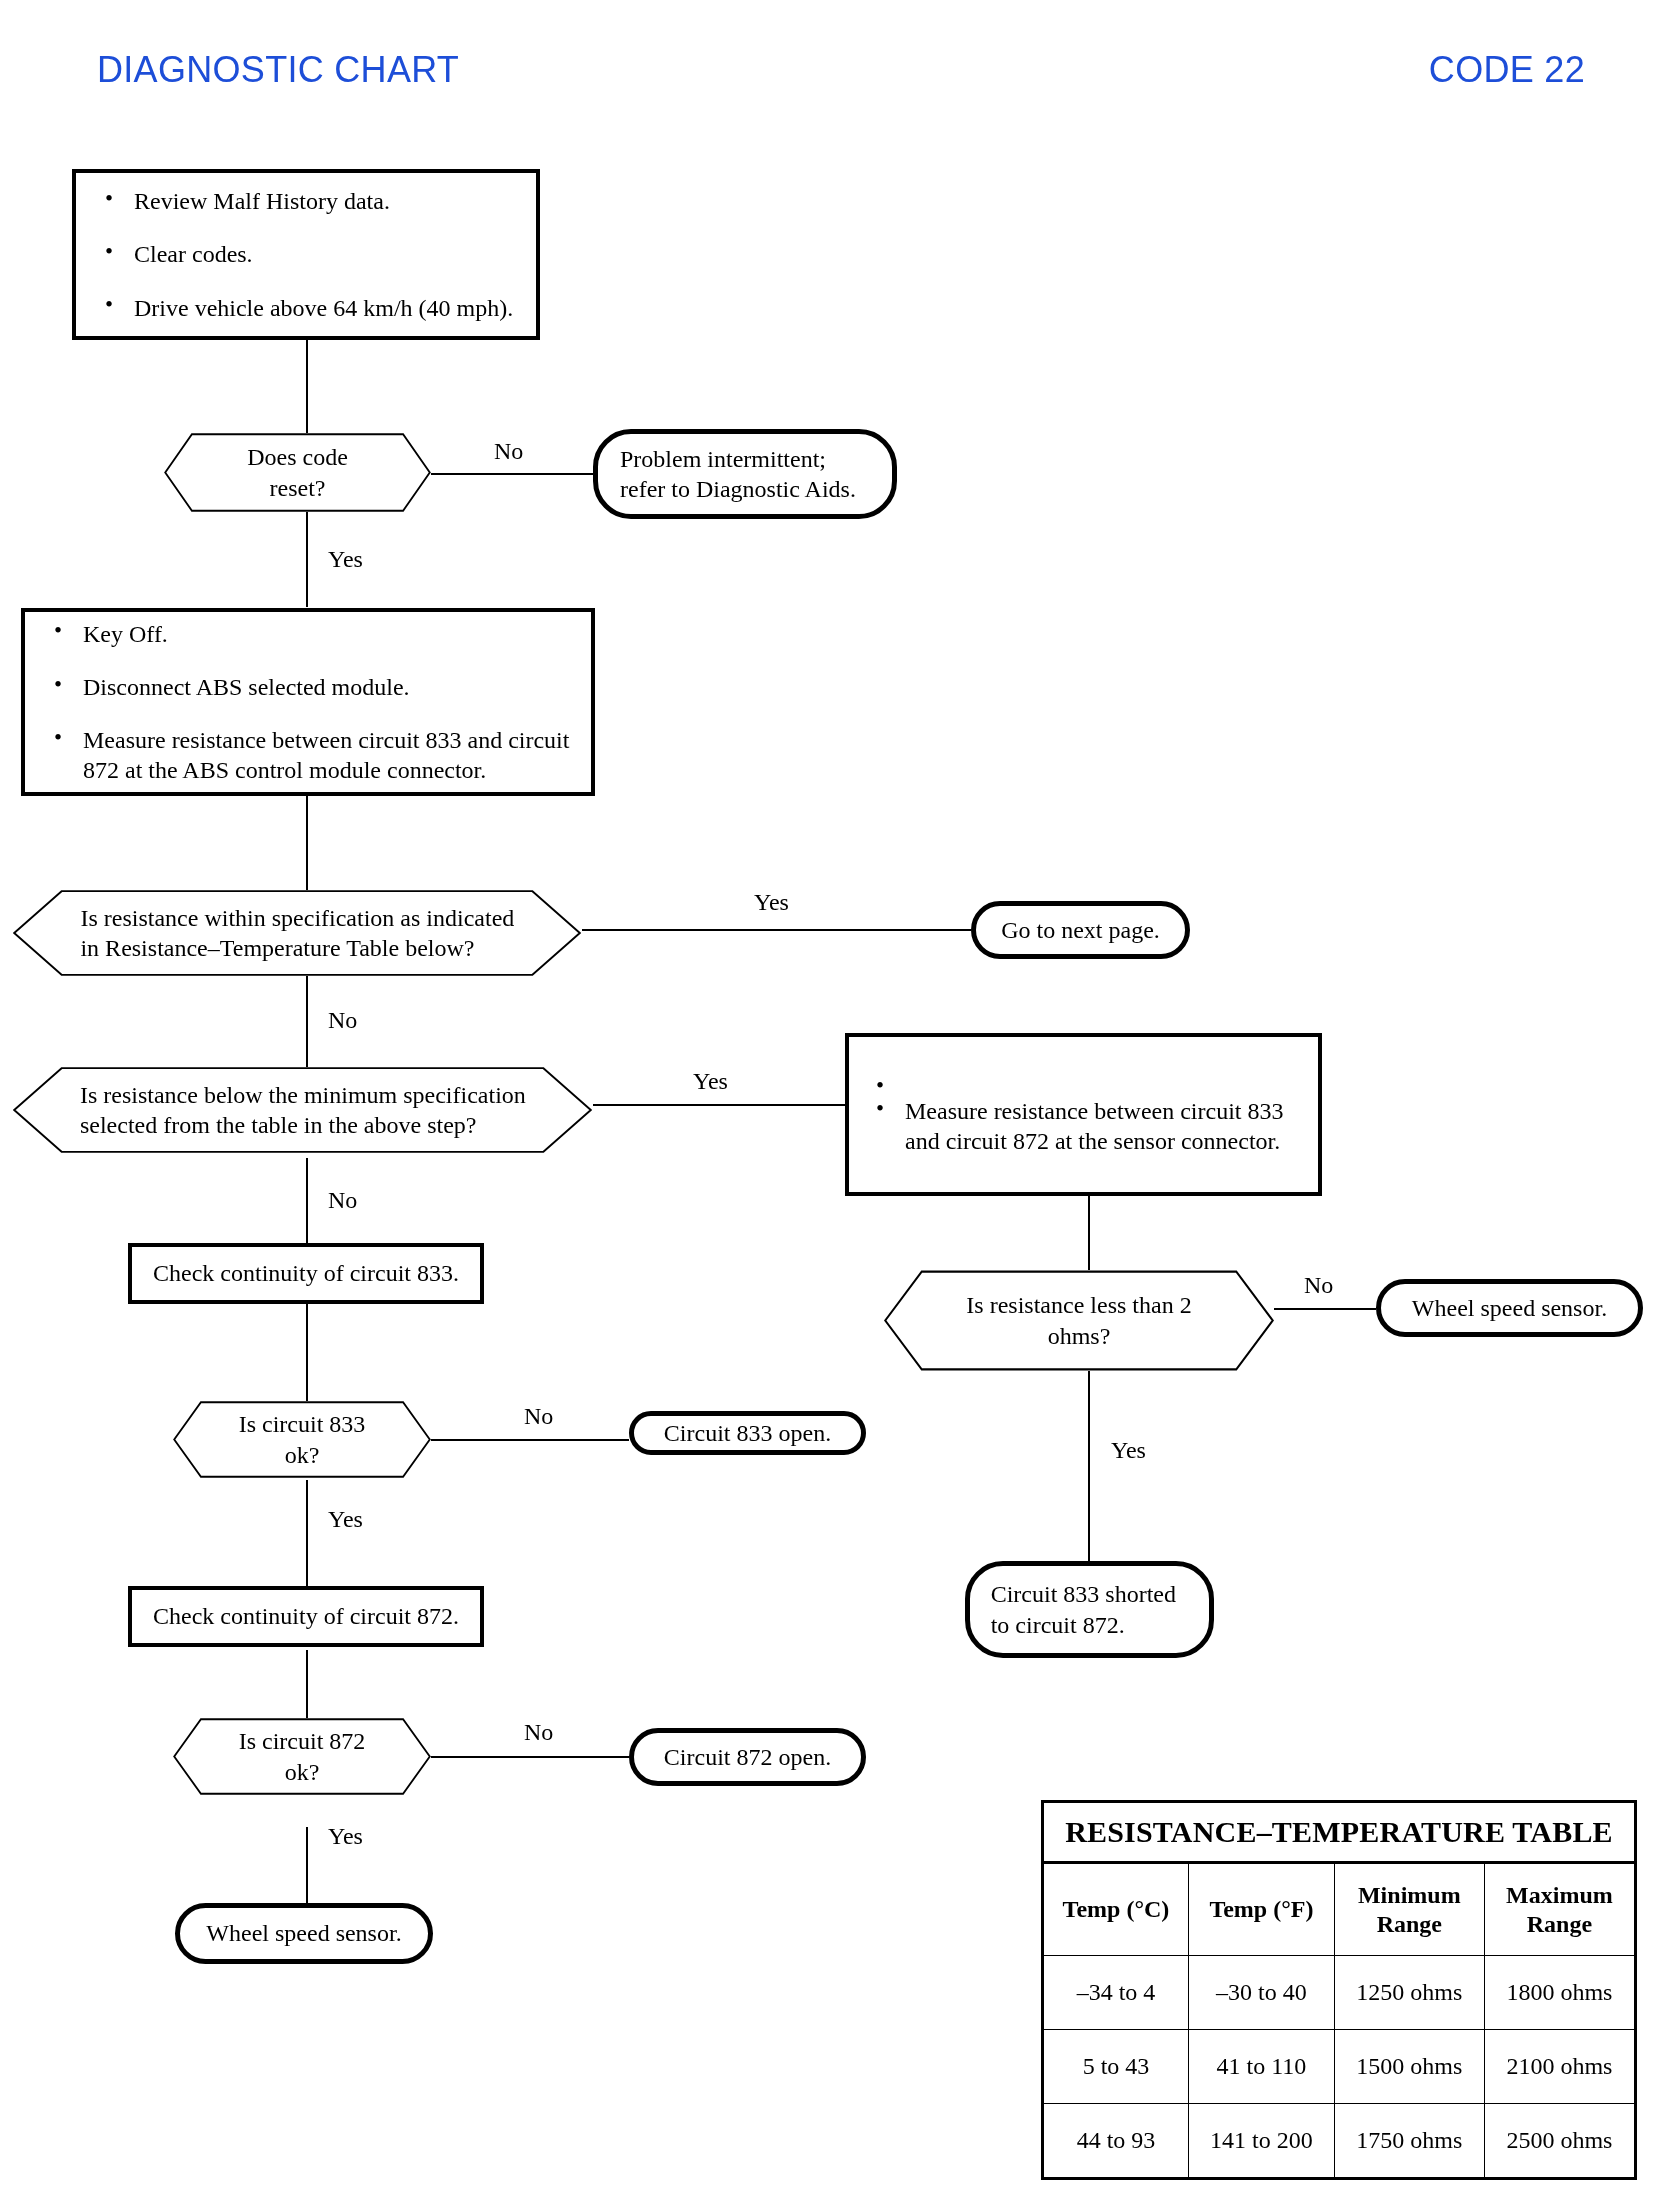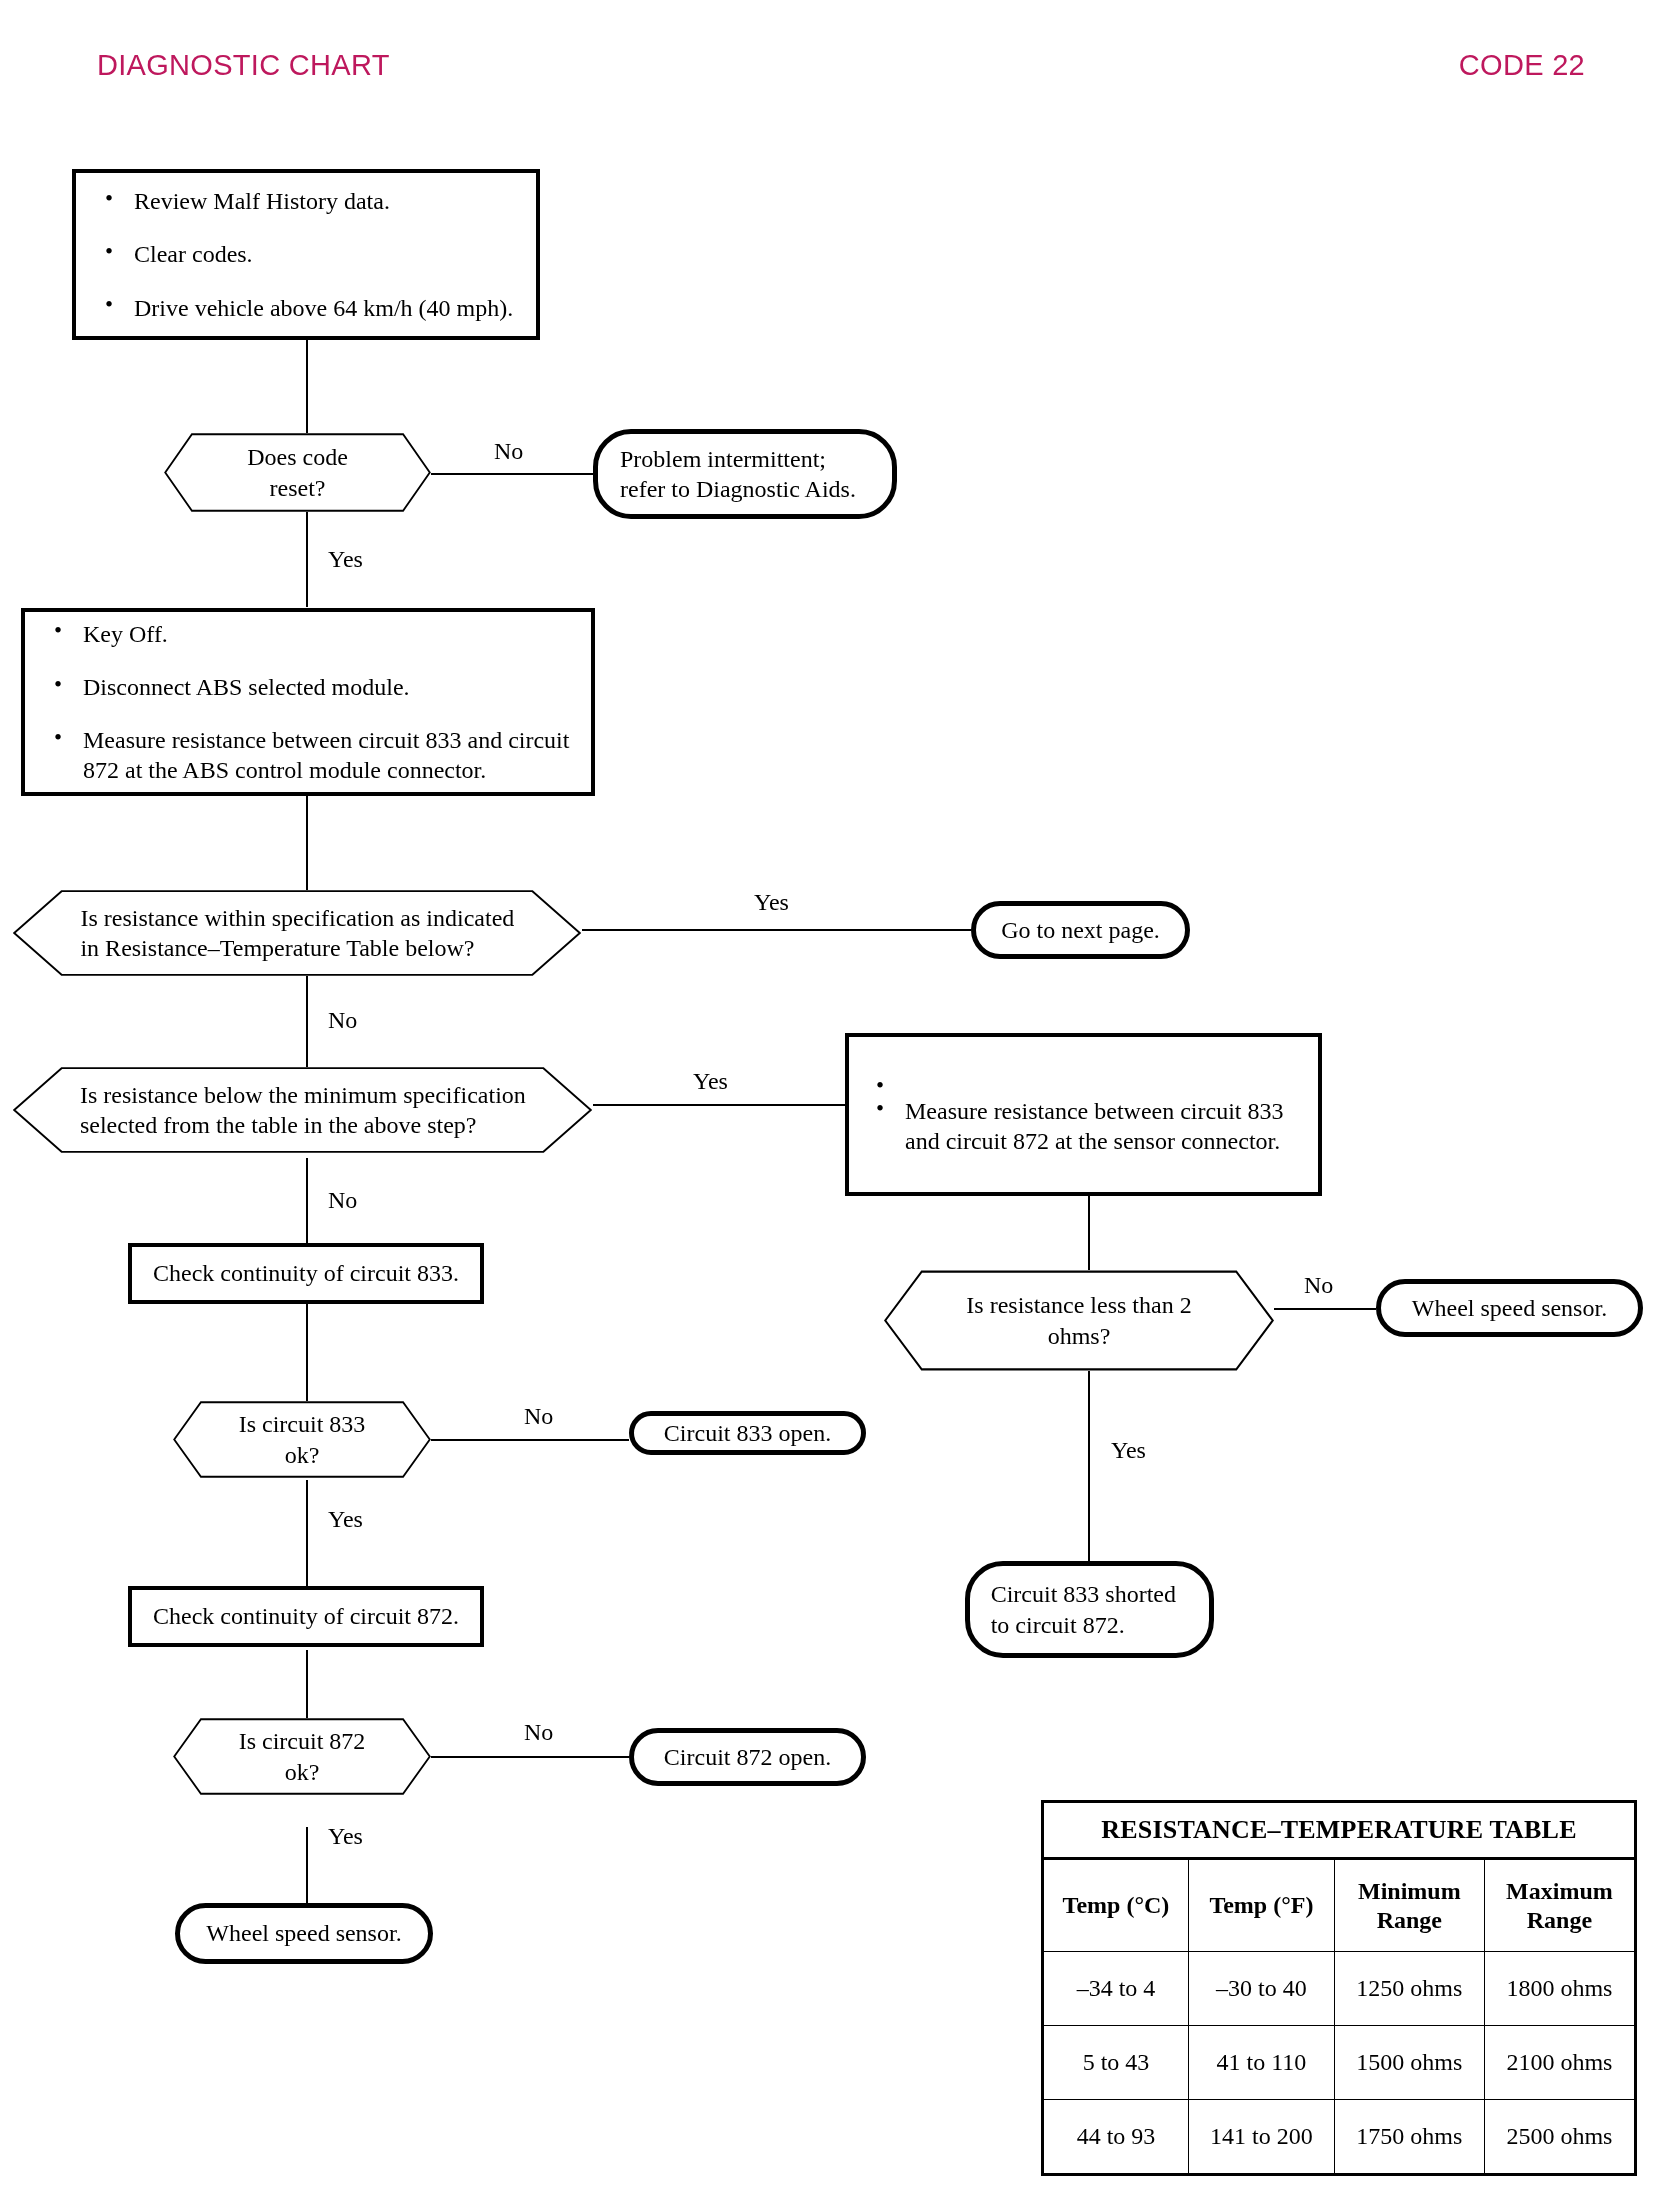--- a/index.html
+++ b/index.html
@@ -15,23 +15,23 @@
     background: #ffffff;
     overflow: hidden;
     font-family: "Liberation Serif", "DejaVu Serif", serif;
     color: #000000;
   }
 
   
   .hdr {
     position: absolute;
     font-family: "Liberation Sans", "DejaVu Sans", sans-serif;
-    font-size: 29px;
+    font-size: 36px;
     letter-spacing: 0.3px;
-    color: #be185d;
+    color: #1d4ed8;
     white-space: nowrap;
   }
   #hdr-title { left: 97px; top: 49px; }
   #hdr-code  { right: 91px; top: 49px; }
 
   
   .node {
     position: absolute;
     box-sizing: border-box;
     background: #ffffff;
@@ -133,21 +133,21 @@
   #rt-table td, #rt-table th {
     border: 1.8px solid #000;
     text-align: center;
     vertical-align: middle;
     font-size: 24px;
     font-weight: normal;
     padding: 11px 8.5px;
   }
   #rt-table .tbl-title {
     font-weight: bold;
-    font-size: 26px;
+    font-size: 30px;
     letter-spacing: 0.2px;
     padding: 12px 6px;
     border-bottom: 3px solid #000;
   }
   #rt-table .colhead {
     font-weight: bold;
     font-size: 24px;
     line-height: 1.2;
     padding: 9.7px 6px;
     height: 72px;

